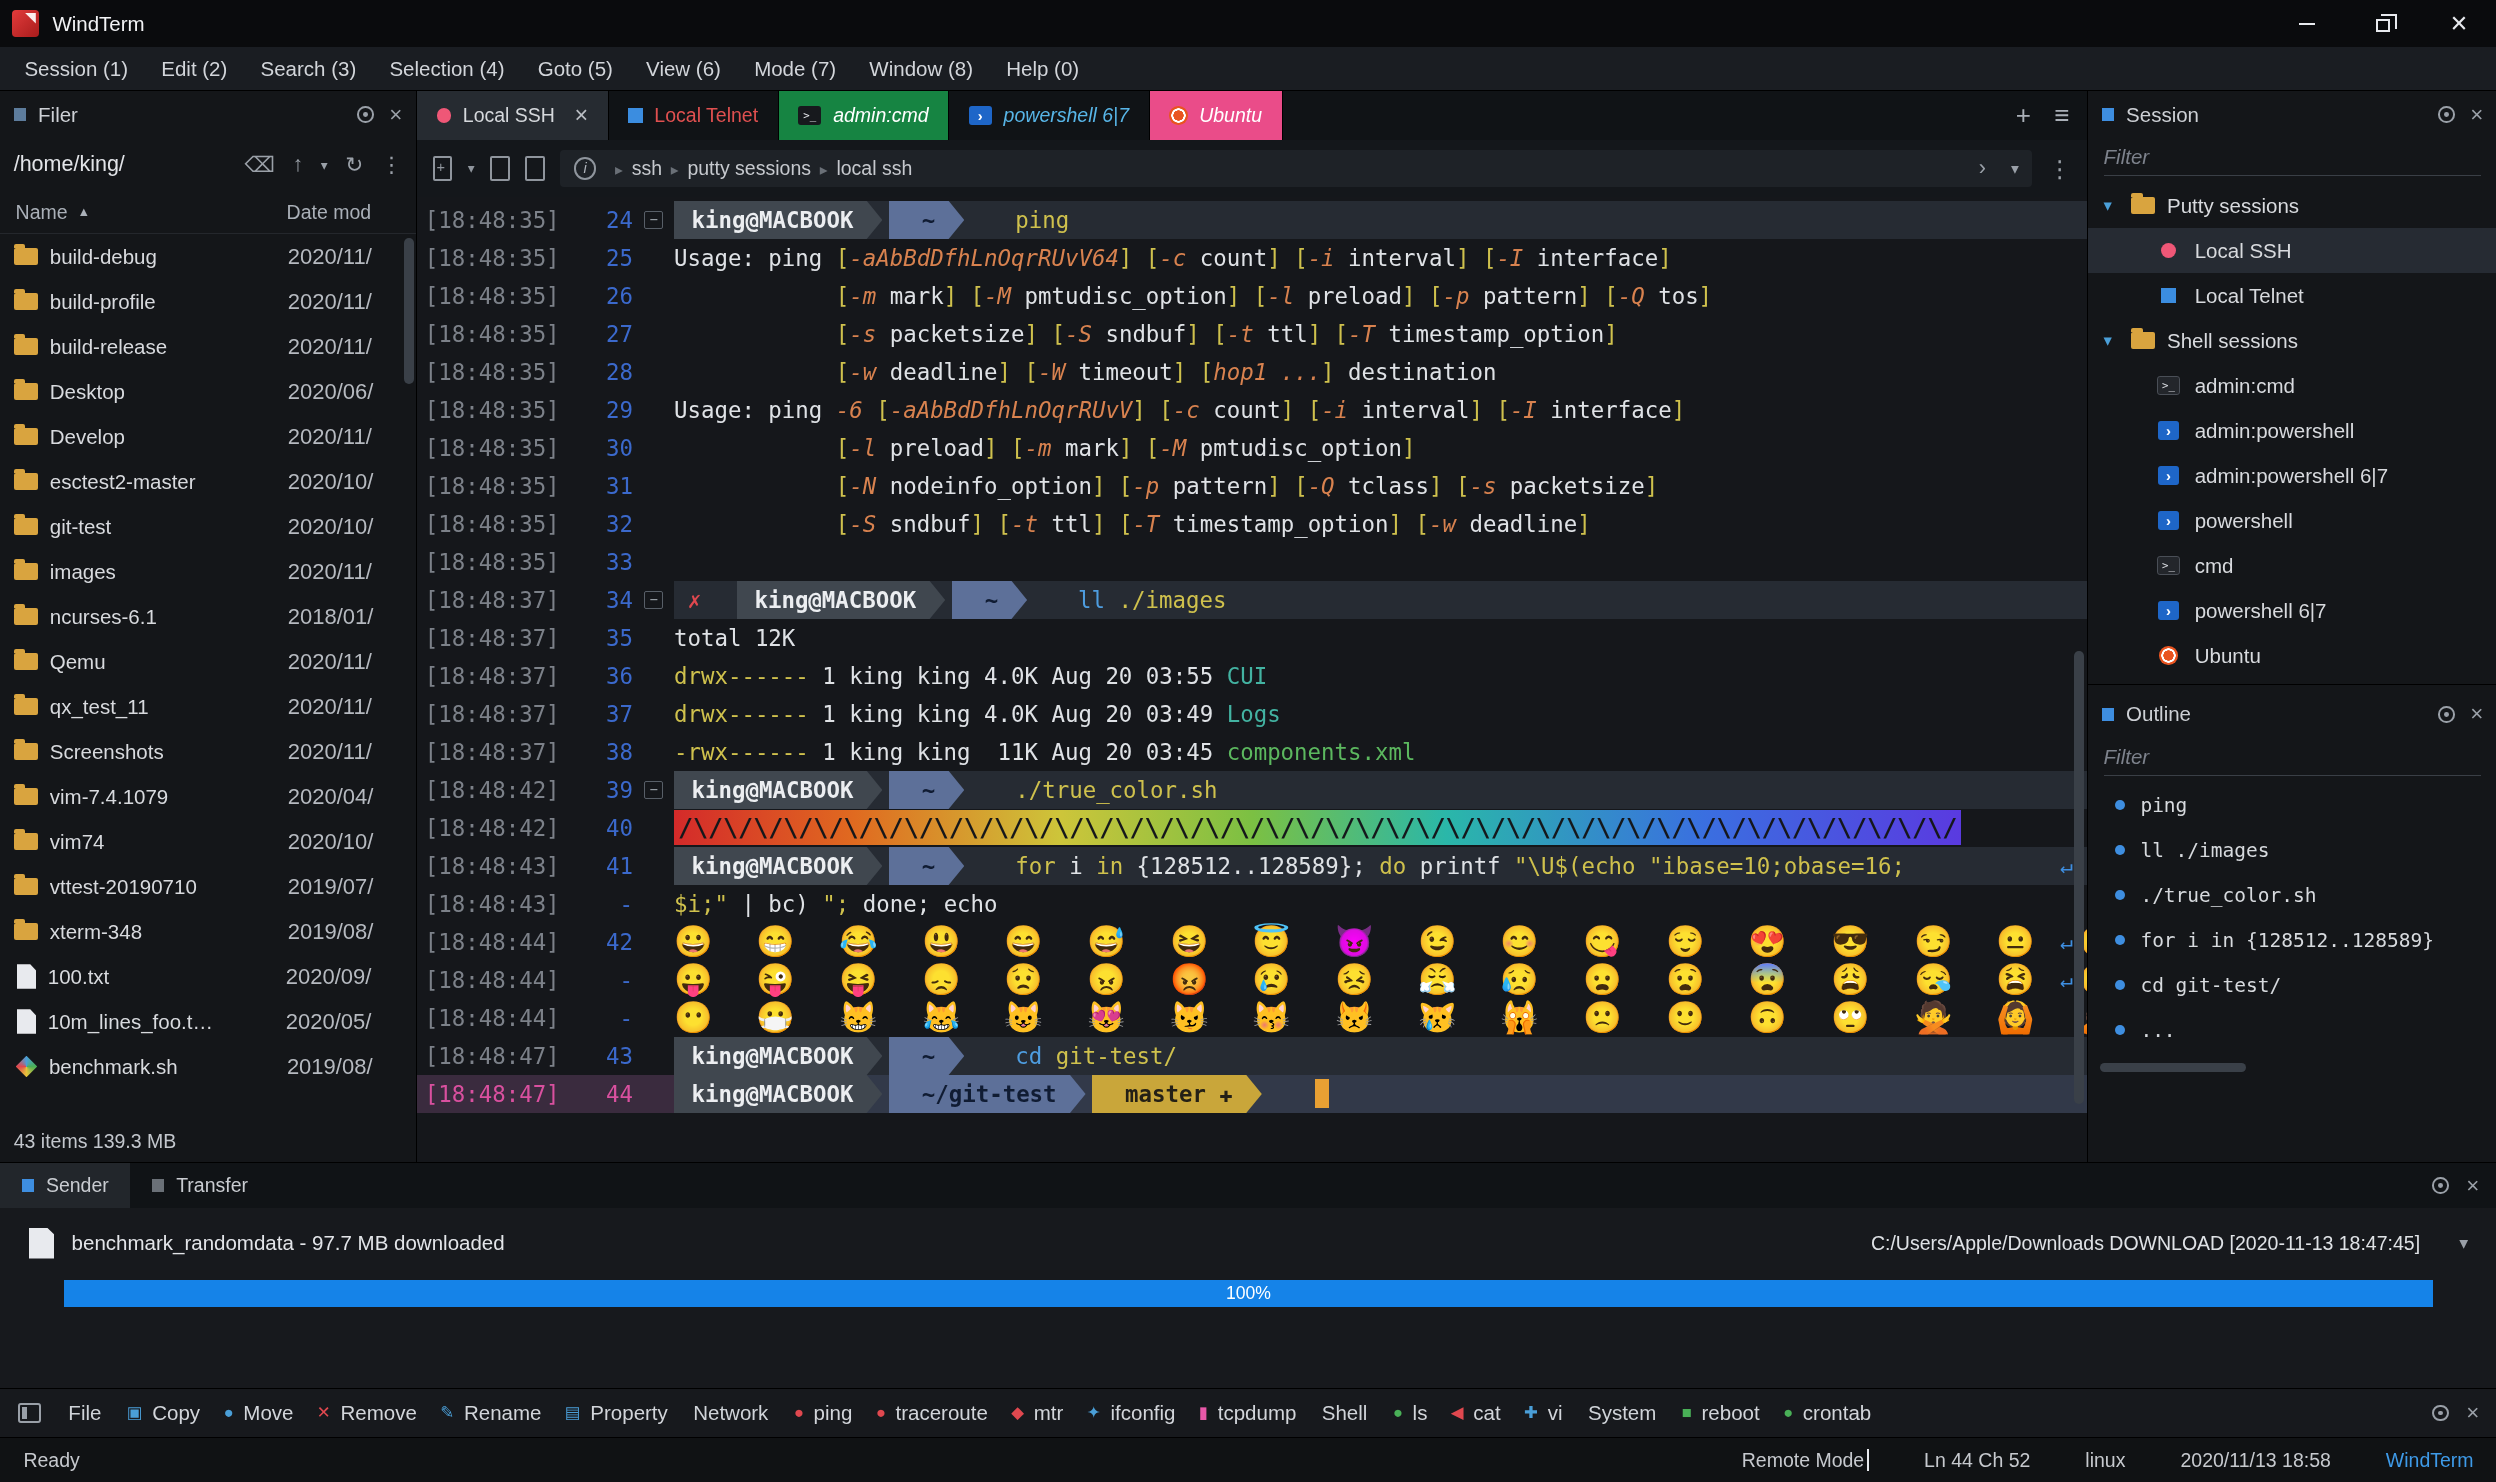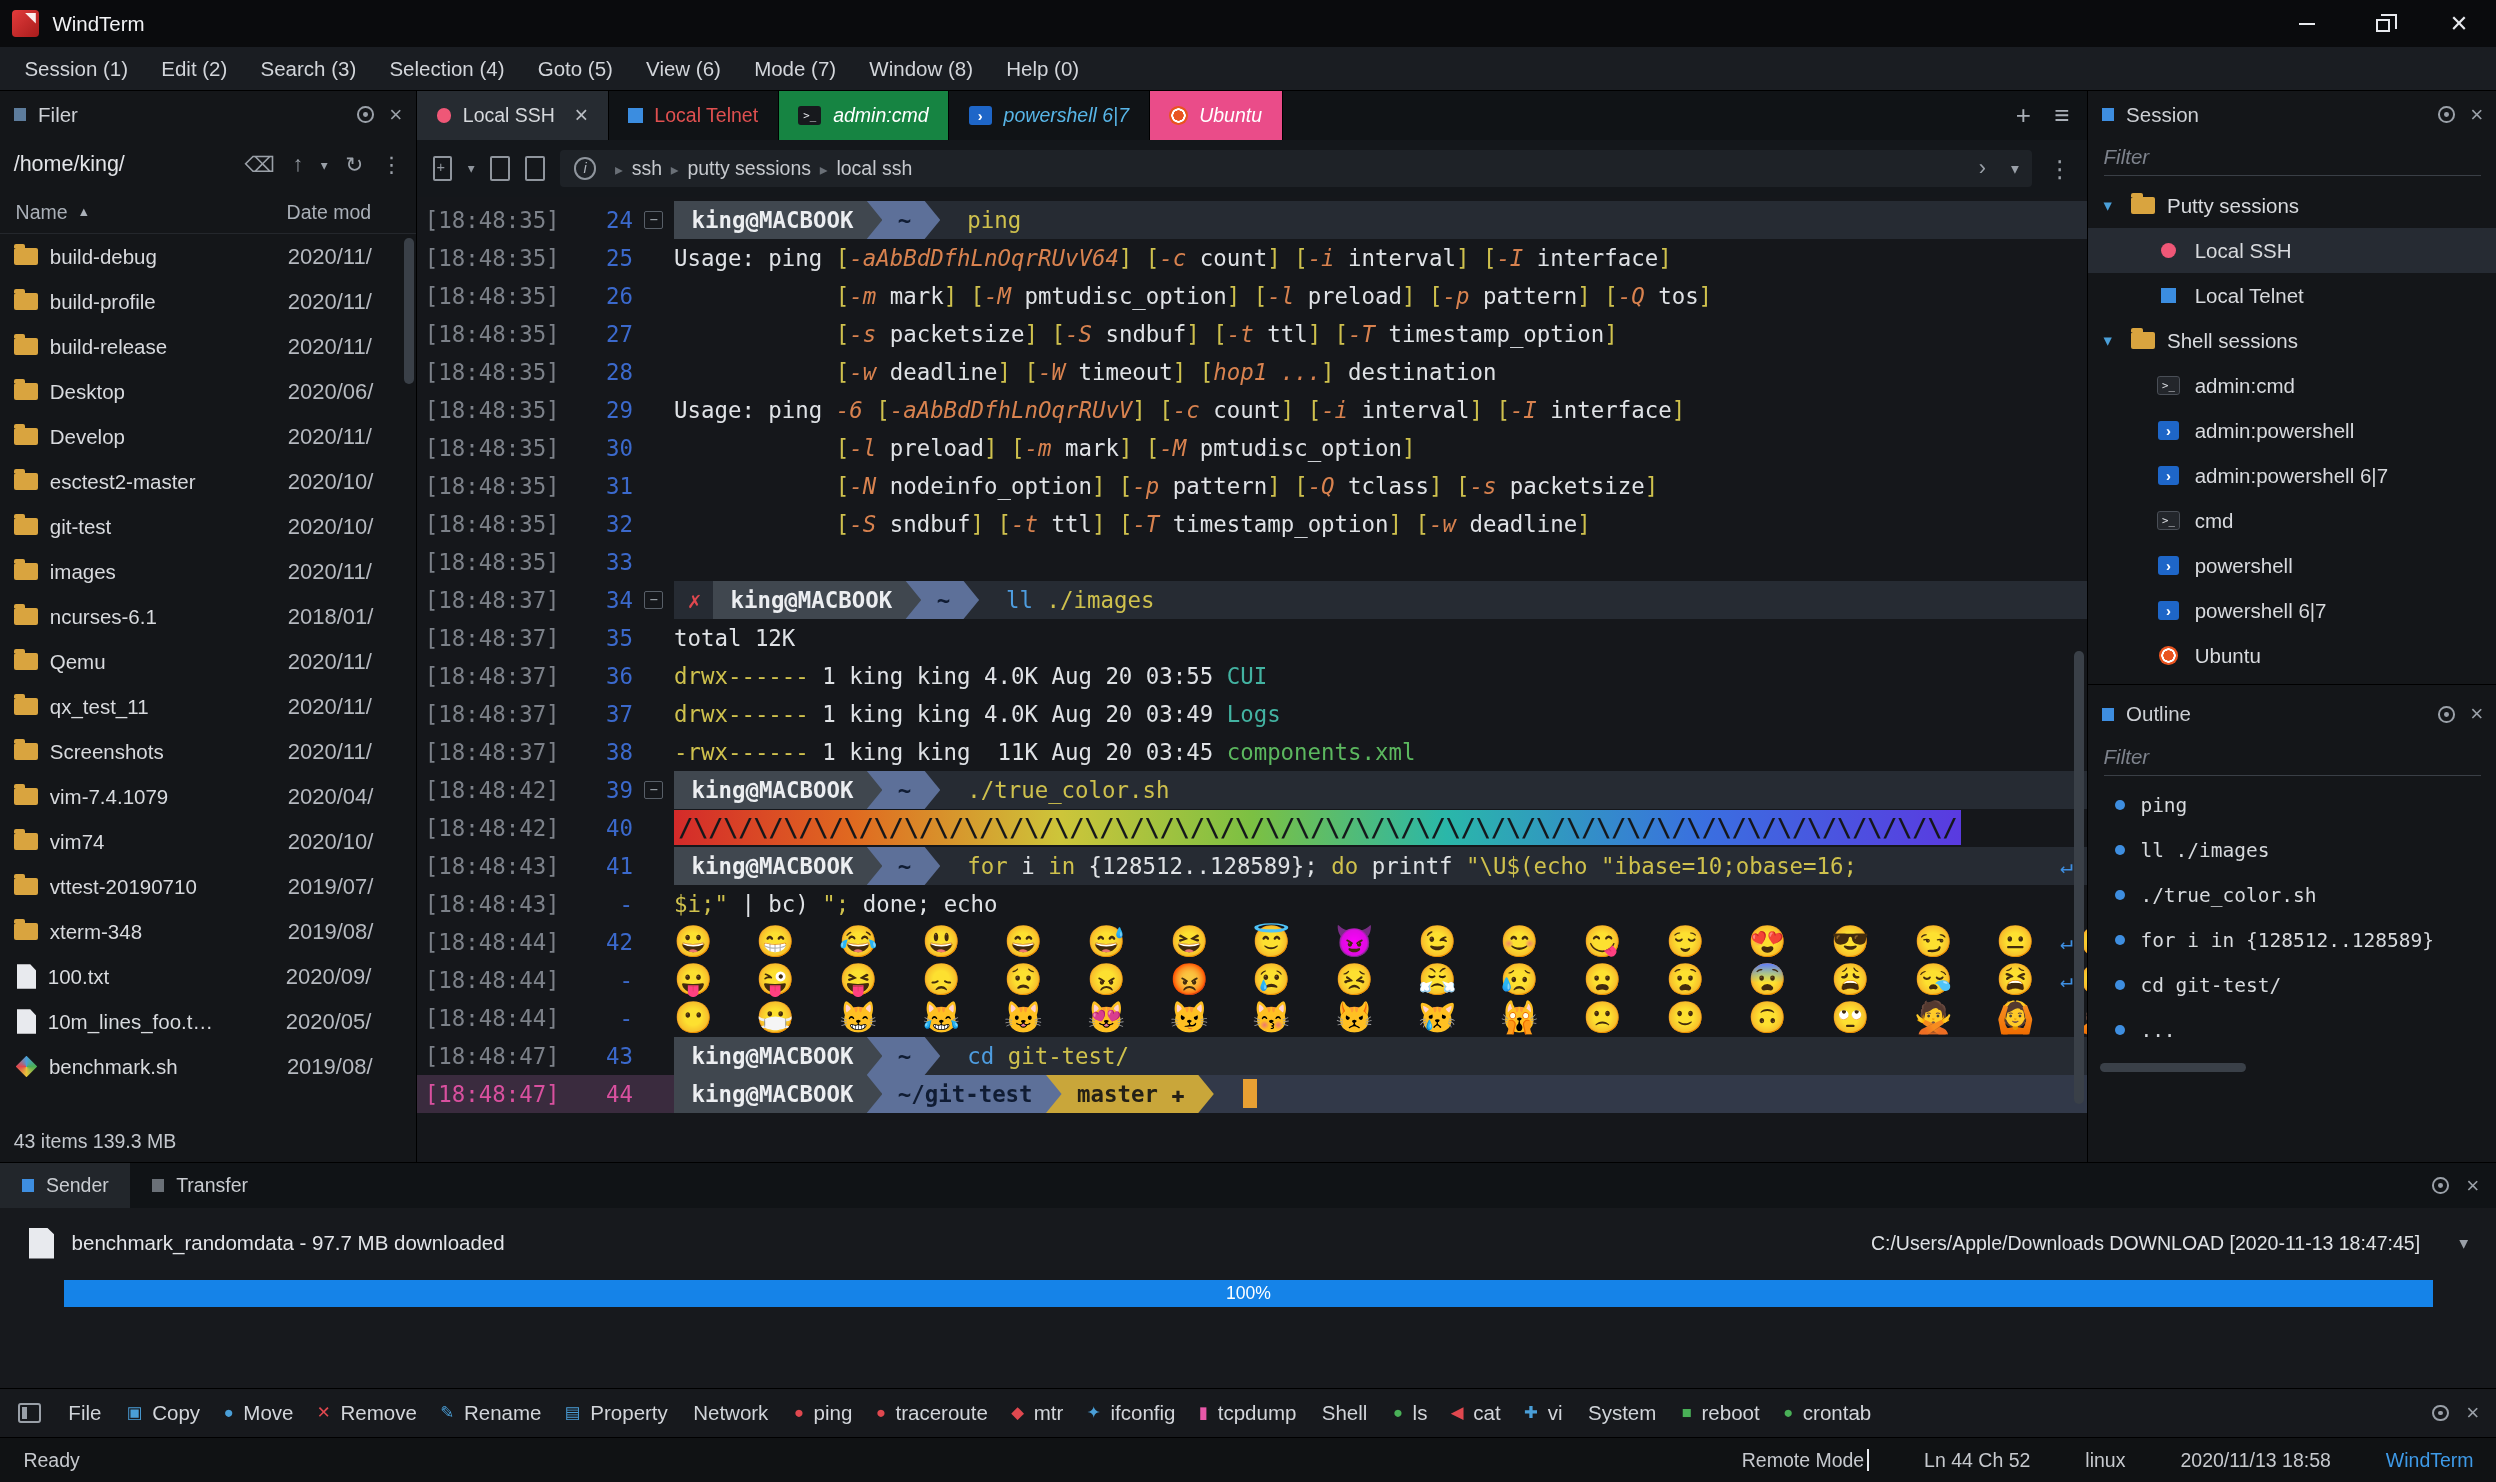--- a/index.html
+++ b/index.html
@@ -87,21 +87,21 @@
   .tt-more { color:#9aa0a8; font-size:23.4px; }
 
   .term-body { flex:1 1 auto; position:relative; font-family:"DejaVu Sans Mono",monospace; font-size:22.4px; overflow:hidden; padding-top:3.9px; }
   .tl { height:38px; display:flex; align-items:center; }
   .tl.hl { background:#3a2b3e; }
   .tts { width:146px; padding-left:7.8px; color:#7c8189; flex:0 0 auto; }
   .tnum { width:70px; text-align:right; color:#3b69cc; flex:0 0 auto; }
   .mg { color:#d9509f; }
   .tfold { width:41px; display:flex; align-items:center; justify-content:center; flex:0 0 auto; }
   .foldbox { width:18.5px; height:18.5px; border:1px solid #585f68; border-radius:2px; color:#9aa0a8; font-size:13.7px; line-height:15.6px; text-align:center; }
-  .tct { flex:1 1 auto; height:100%; display:flex; align-items:center; position:relative; min-width:0; overflow:hidden; }
+  .tct { flex:1 1 auto; height:100%; display:flex; align-items:center; position:relative; min-width:0; overflow:hidden;gap:24px; }
   .tseg-wrap { white-space:pre; }
   .tseg-wrap span { white-space:pre; }
   .stripbg { background:#262b33; }
   .tl.hl .stripbg { background:#323949; }
   .c-w { color:#dfe2e6; } .c-y { color:#cfc14d; } .c-o { color:#d8824f; font-style:italic; }
   .c-c { color:#43b3a2; } .c-g { color:#5cb85f; } .c-b { color:#4e9de0; }
   .pstatus { color:#e0484f; font-weight:bold; padding:0 11.7px 0 13.7px; }
   .pseg { display:inline-flex; align-items:center; height:38px; font-weight:bold; position:relative; flex:0 0 auto; }
   .pseg.user { background:#40474f; color:#eceef1; padding:0 29px 0 17.6px; z-index:3;
     clip-path:polygon(0 0,calc(100% - 15.6px) 0,100% 50%,calc(100% - 15.6px) 100%,0 100%); }
@@ -636,26 +636,26 @@
           </div>
           <div class="tree-item">
             <span class="sic ps"></span>
             <span class="ilabel">admin:powershell</span>
           </div>
           <div class="tree-item">
             <span class="sic ps"></span>
             <span class="ilabel">admin:powershell 6|7</span>
           </div>
           <div class="tree-item">
+            <span class="sic ps"></span>
+            <span class="ilabel">powershell</span>
+          </div>
+          <div class="tree-item">
             <span class="sic cmd"></span>
             <span class="ilabel">cmd</span>
-          </div>
-          <div class="tree-item">
-            <span class="sic ps"></span>
-            <span class="ilabel">powershell</span>
           </div>
           <div class="tree-item">
             <span class="sic ps"></span>
             <span class="ilabel">powershell 6|7</span>
           </div>
           <div class="tree-item">
             <span class="sic ubuntu"></span>
             <span class="ilabel">Ubuntu</span>
           </div>
         </div>

